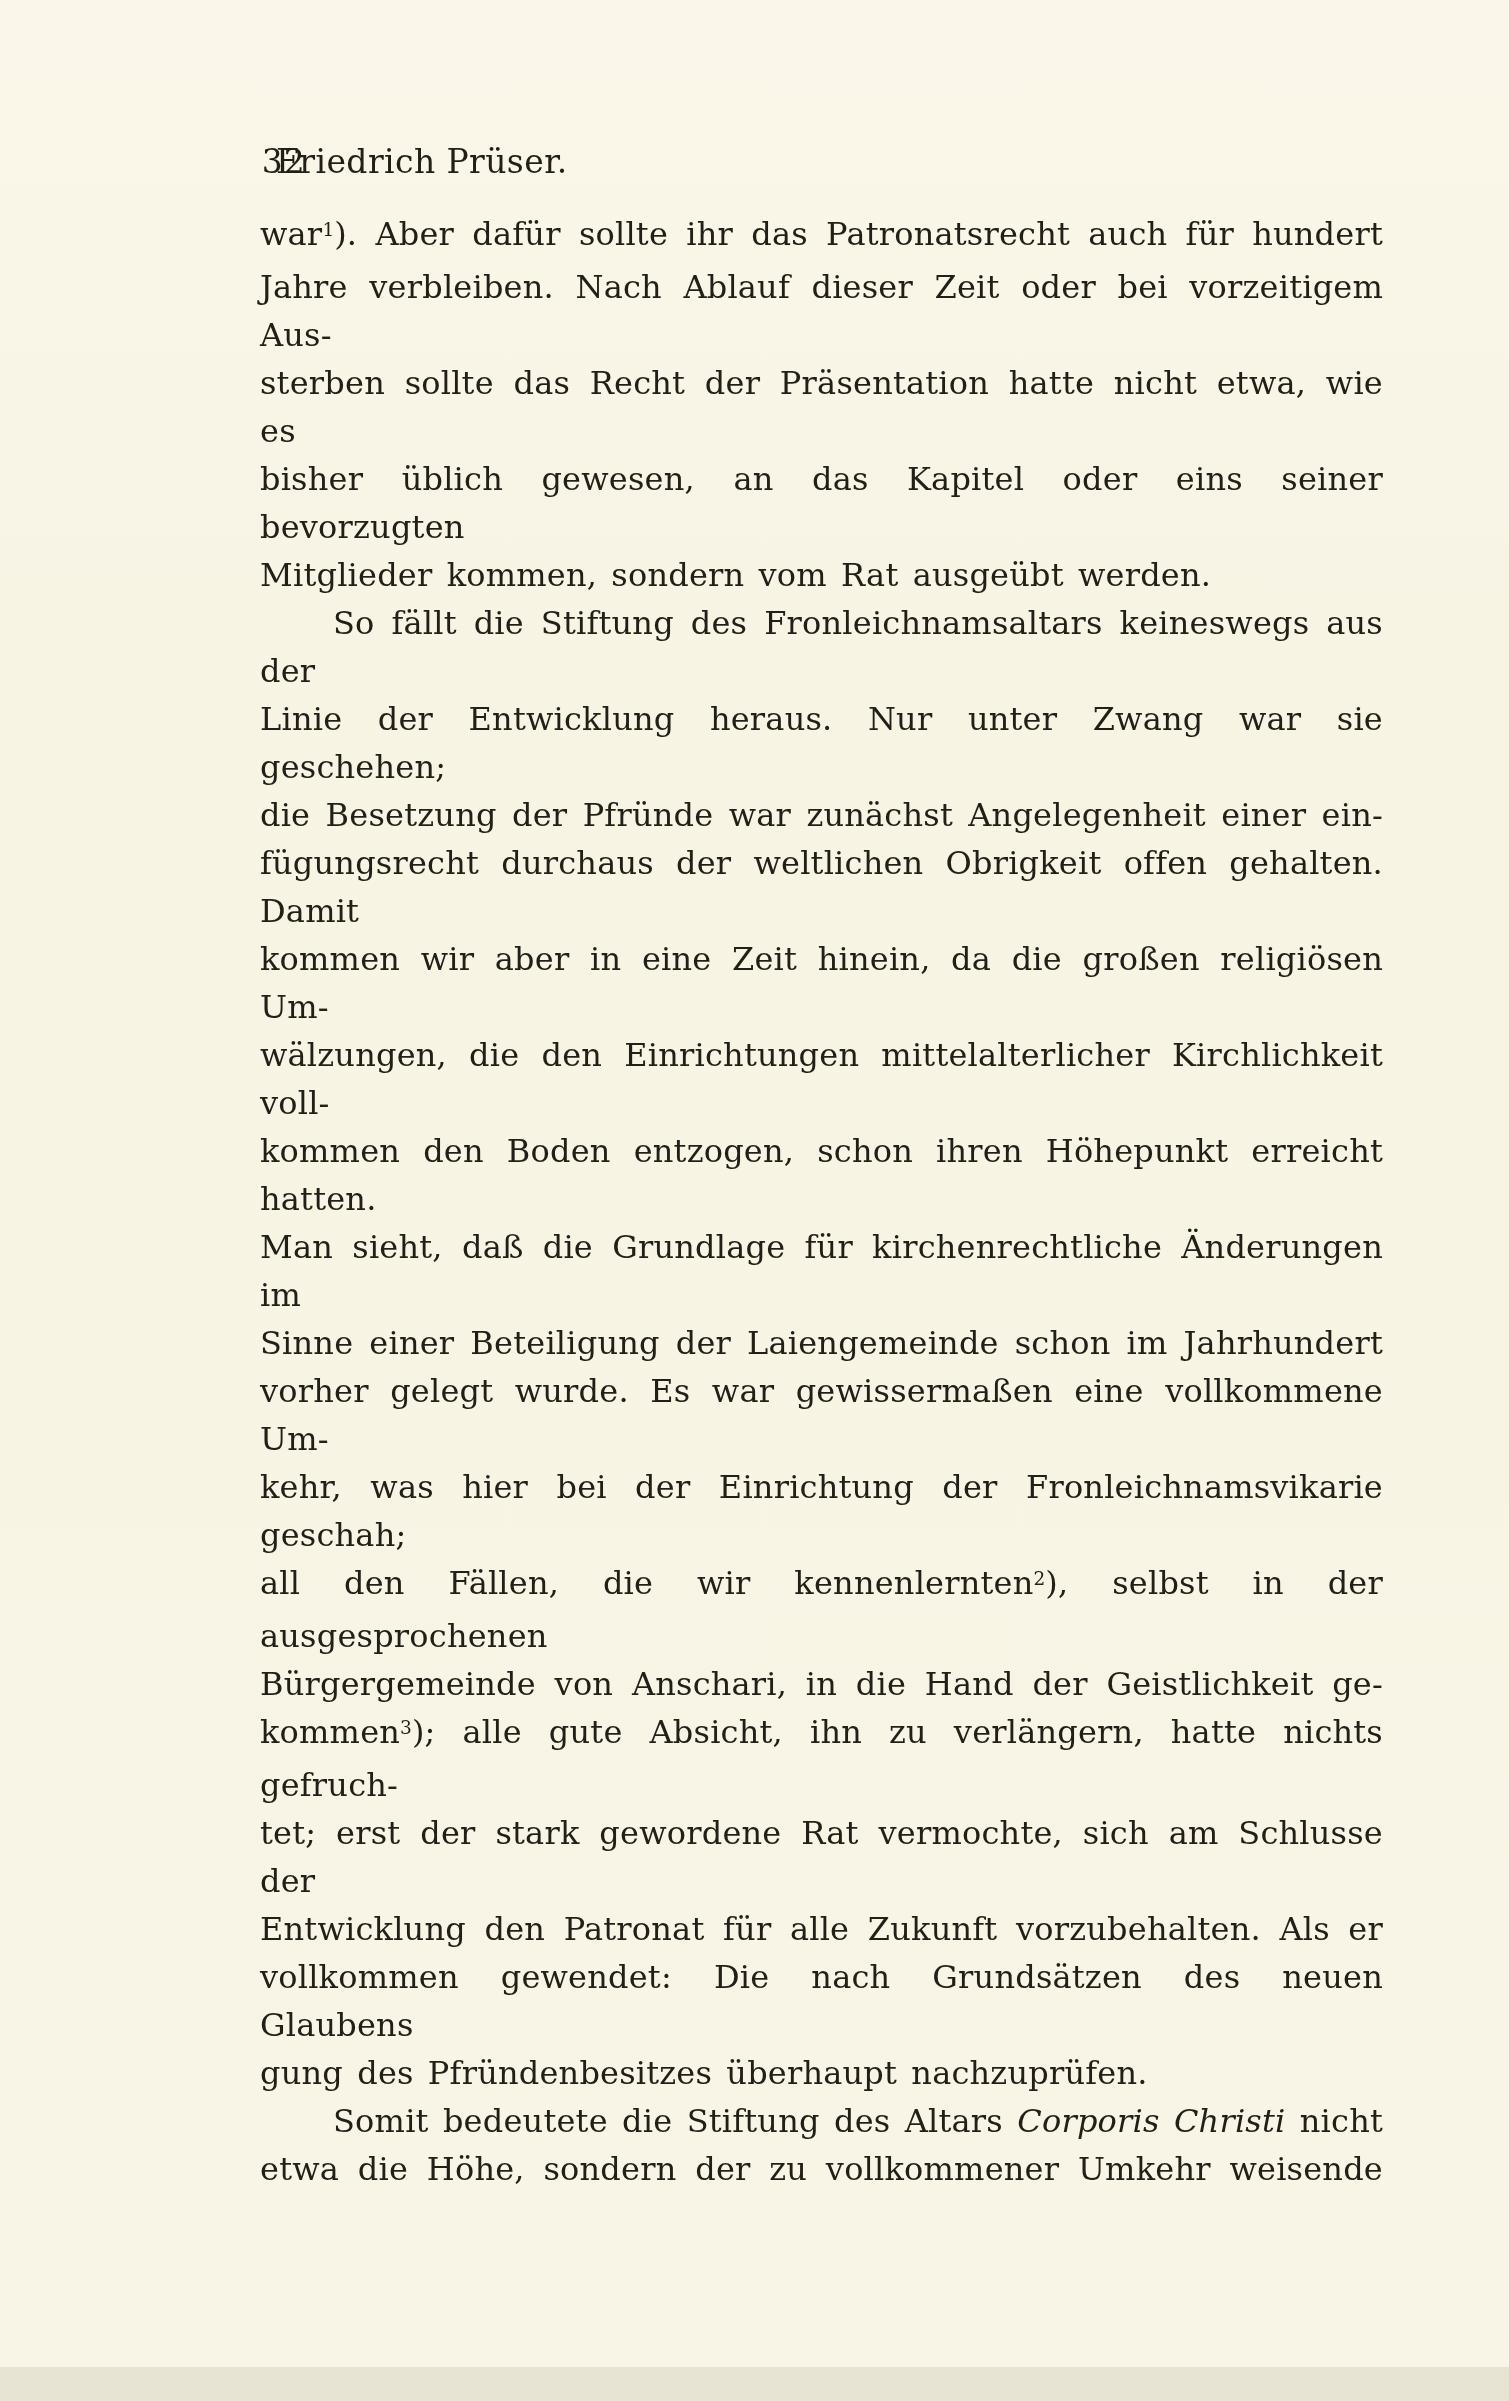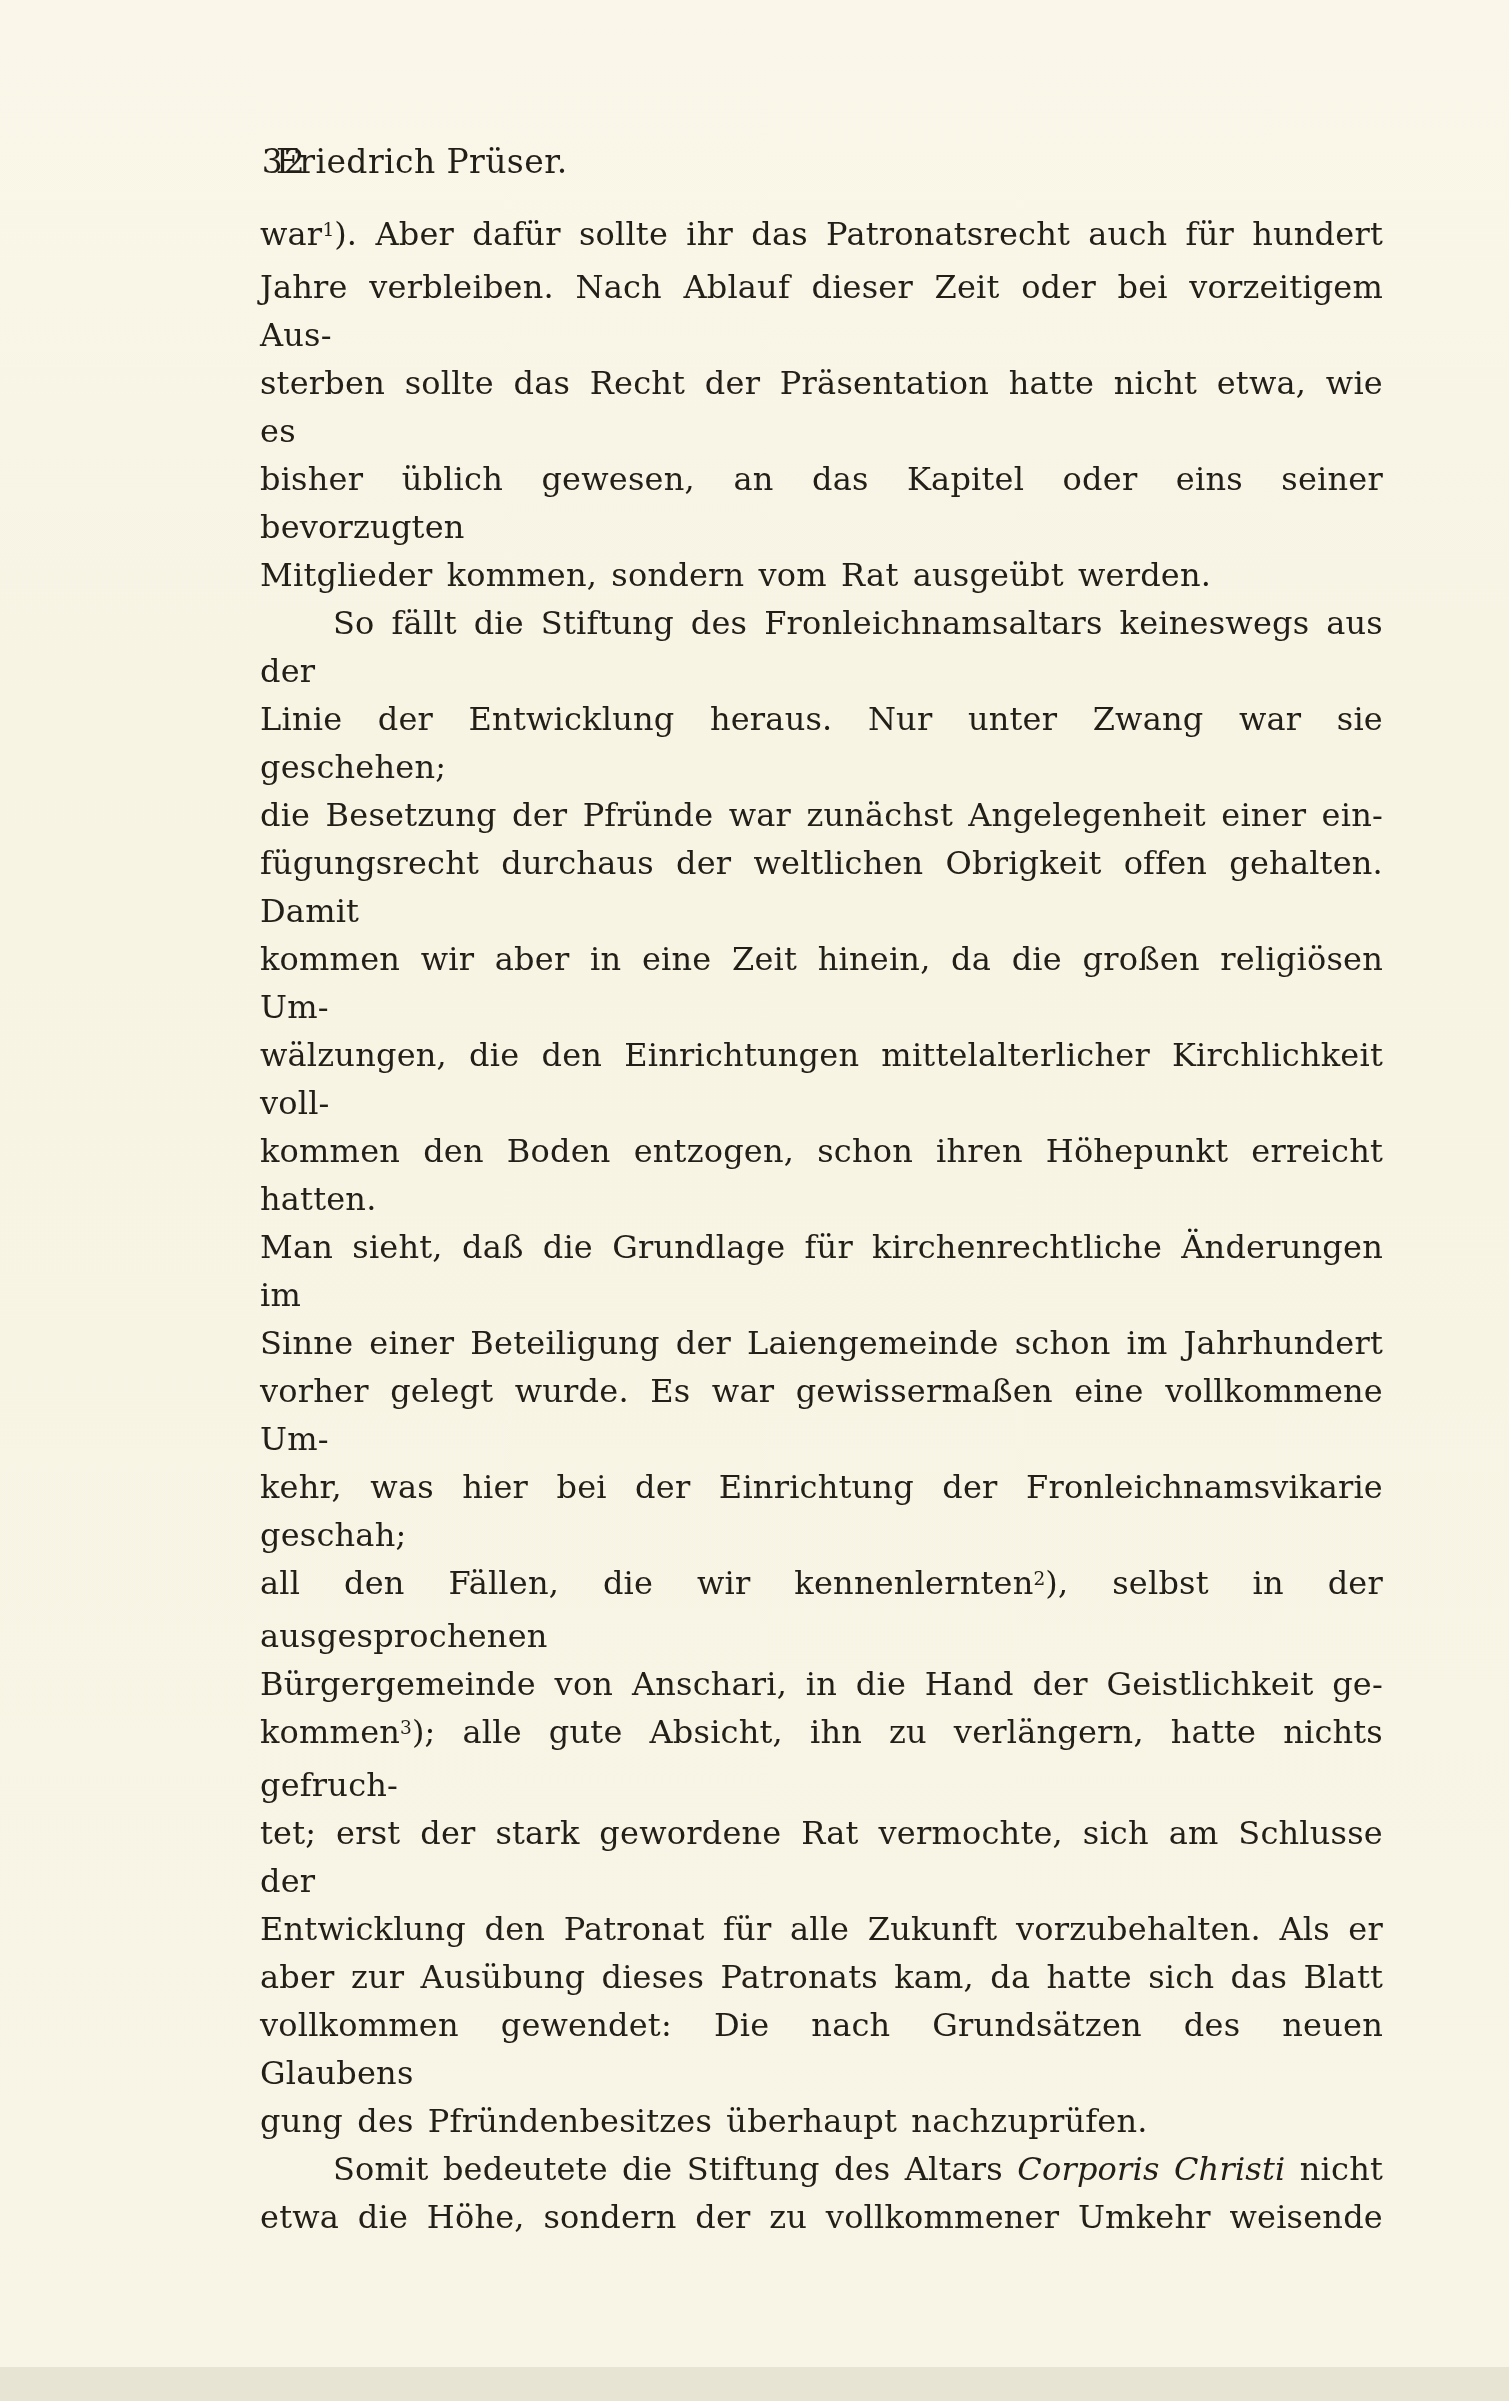--- a/index.html
+++ b/index.html
@@ -99,21 +99,20 @@
         <div class="line"><span>kommen den Boden entzogen, schon ihren Höhepunkt erreicht hatten.</span></div>
         <div class="line"><span>Man sieht, daß die Grundlage für kirchenrechtliche Änderungen im</span></div>
         <div class="line"><span>Sinne einer Beteiligung der Laiengemeinde schon im Jahrhundert</span></div>
         <div class="line"><span>vorher gelegt wurde. Es war gewissermaßen eine vollkommene Um-</span></div>
         <div class="line"><span>kehr, was hier bei der Einrichtung der Fronleichnamsvikarie geschah;</span></div>
         <div class="line"><span>all den Fällen, die wir kennenlernten</span><span class="sup">2</span><span>), selbst in der ausgesprochenen</span></div>
         <div class="line"><span>Bürgergemeinde von Anschari, in die Hand der Geistlichkeit ge-</span></div>
         <div class="line"><span>kommen</span><span class="sup">3</span><span>); alle gute Absicht, ihn zu verlängern, hatte nichts gefruch-</span></div>
         <div class="line"><span>tet; erst der stark gewordene Rat vermochte, sich am Schlusse der</span></div>
         <div class="line"><span>Entwicklung den Patronat für alle Zukunft vorzubehalten. Als er</span></div>
-        <div class="line"><span>aber zur Ausübung dieses Patronats kam, da hatte sich das Blatt</span></div>
         <div class="line"><span>vollkommen gewendet: Die nach Grundsätzen des neuen Glaubens</span></div>
         <div class="line line-last"><span>gung des Pfründenbesitzes überhaupt nachzuprüfen.</span></div>
       </div>
 
     <div class="para">
         <div class="line indent"><span>Somit bedeutete die Stiftung des Altars </span><span class="it">Corporis Christi</span><span> nicht</span></div>
         <div class="line"><span>etwa die Höhe, sondern der zu vollkommener Umkehr weisende</span></div>
       </div>
 
   </div>

